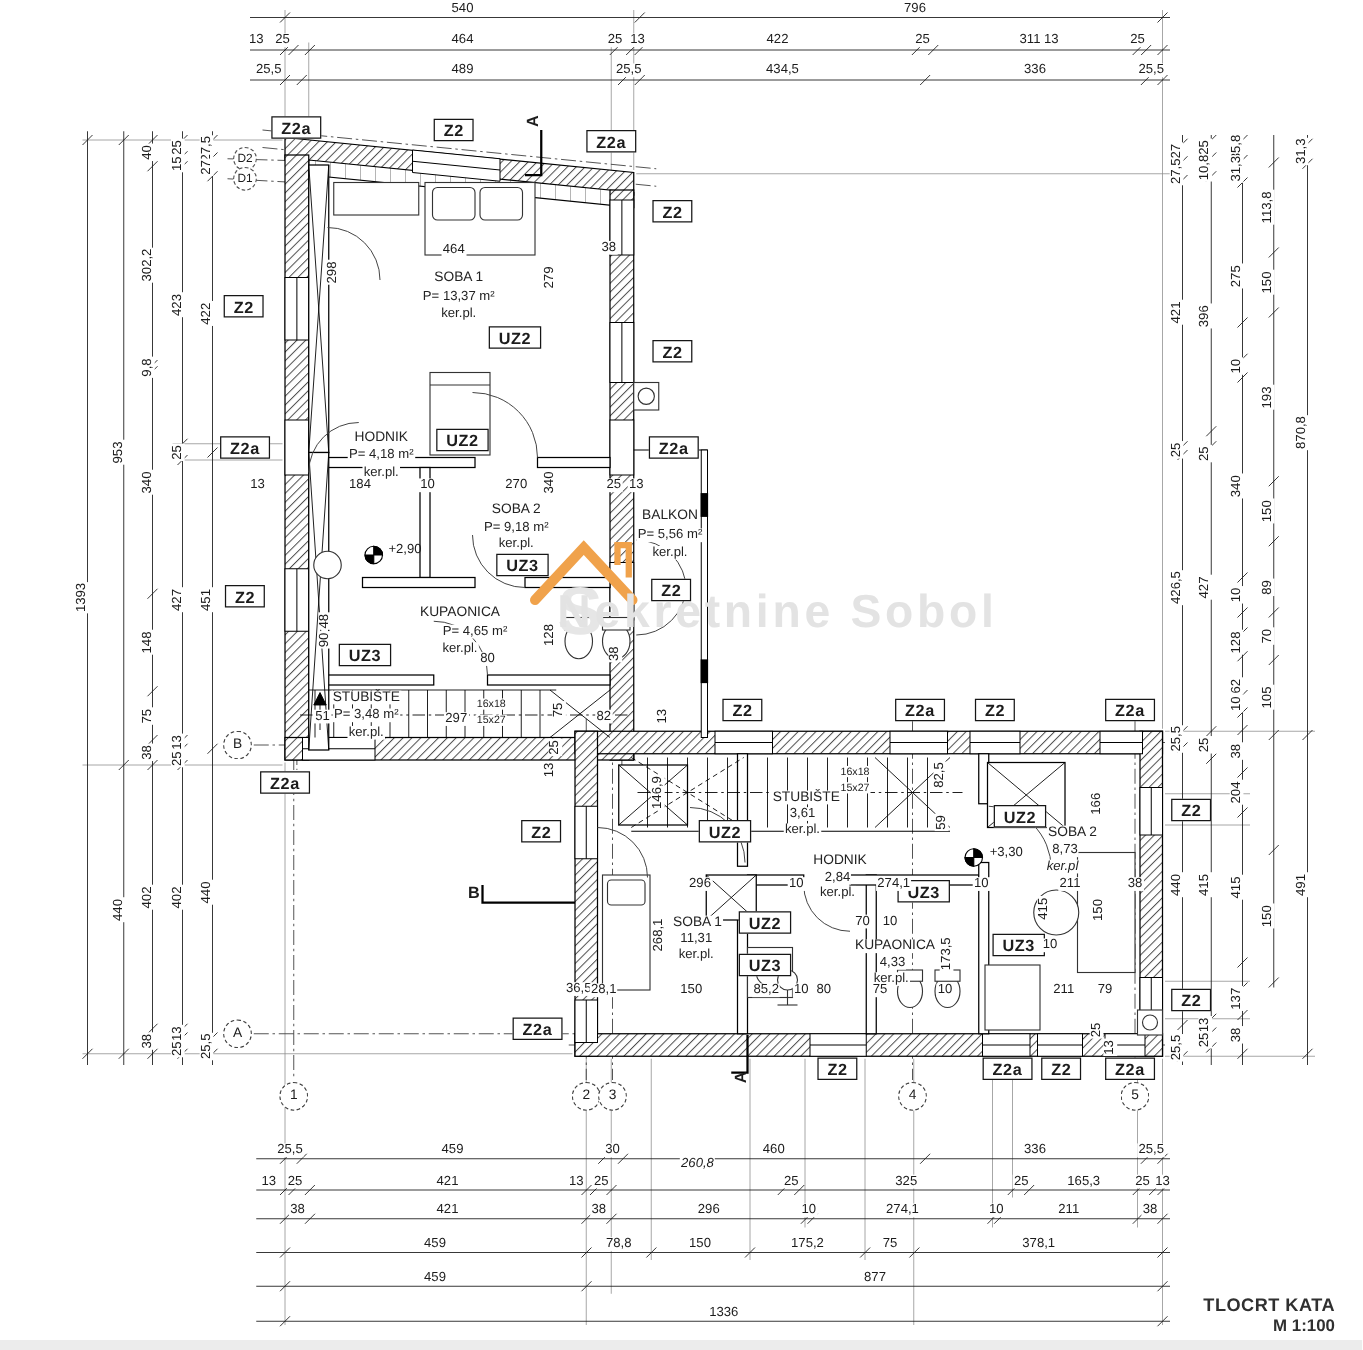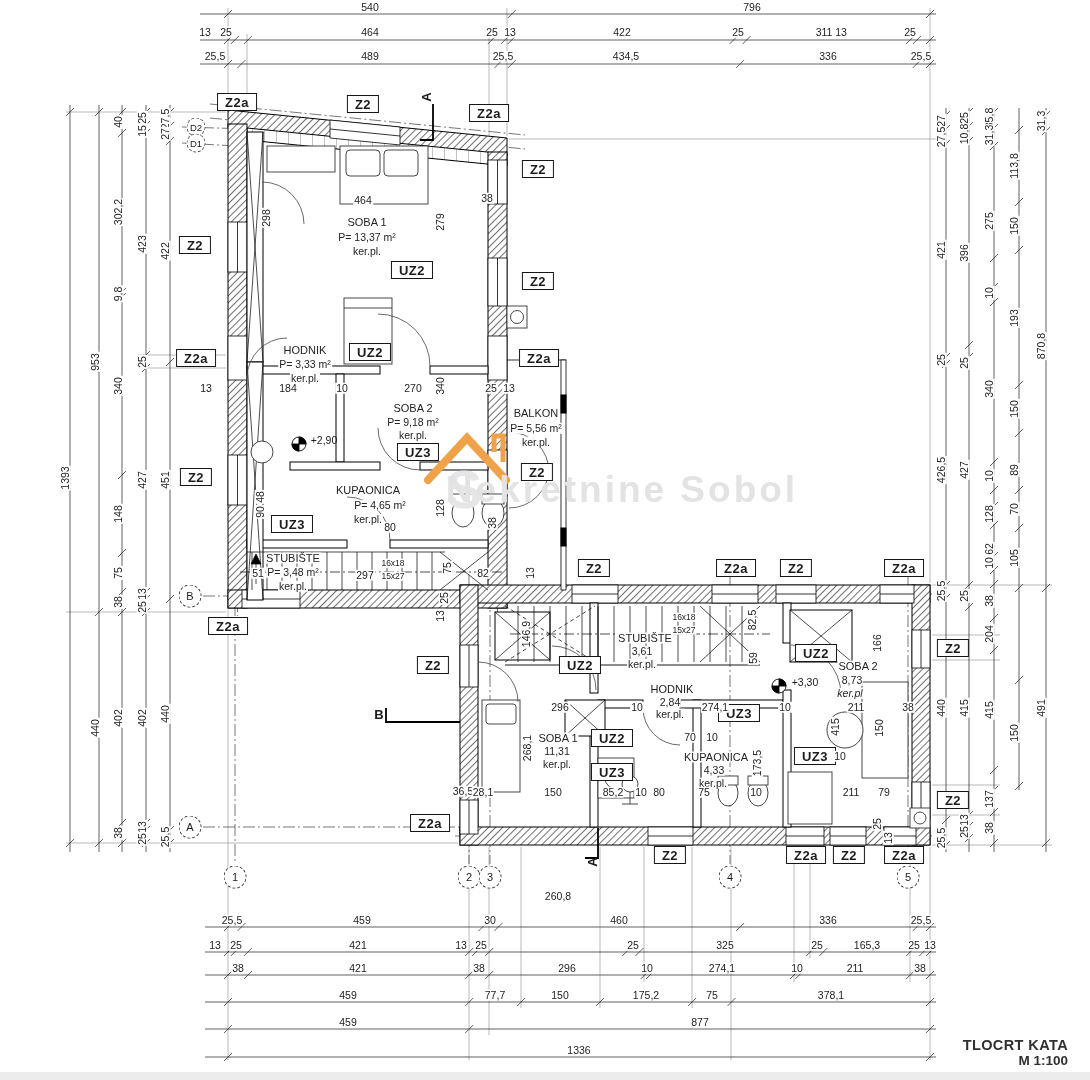--- a/index.html
+++ b/index.html
@@ -466,21 +466,21 @@
       </g>
 
     <g fill="none">
       <path d="M428,480 L467,438 L506,480" stroke="#f0a24b" stroke-width="8" stroke-linecap="round"></path>
       <path d="M494,452 L494,436 L503,436 L503,462" stroke="#f0a24b" stroke-width="5"></path>
     </g>
   </svg>
 
   <div id="overlay">
       <span class="an" style="left: 370px; top: 7px; transform: translate(-50%, -50%);">540</span>
-      <span class="an" style="left: 752px; top: 7px; transform: translate(-50%, -50%);">796</span>
+      <span class="an" style="left: 732px; top: 7px; transform: translate(-50%, -50%);">796</span>
       <span class="an" style="left: 205px; top: 32px; transform: translate(-50%, -50%);">13</span>
       <span class="an" style="left: 226px; top: 32px; transform: translate(-50%, -50%);">25</span>
       <span class="an" style="left: 370px; top: 32px; transform: translate(-50%, -50%);">464</span>
       <span class="an" style="left: 492px; top: 32px; transform: translate(-50%, -50%);">25</span>
       <span class="an" style="left: 510px; top: 32px; transform: translate(-50%, -50%);">13</span>
       <span class="an" style="left: 622px; top: 32px; transform: translate(-50%, -50%);">422</span>
       <span class="an" style="left: 738px; top: 32px; transform: translate(-50%, -50%);">25</span>
       <span class="an" style="left: 824px; top: 32px; transform: translate(-50%, -50%);">311</span>
       <span class="an" style="left: 841px; top: 32px; transform: translate(-50%, -50%);">13</span>
       <span class="an" style="left: 910px; top: 32px; transform: translate(-50%, -50%);">25</span>
@@ -494,38 +494,38 @@
       <span class="an" style="left: 362px; top: 920px; transform: translate(-50%, -50%);">459</span>
       <span class="an" style="left: 490px; top: 920px; transform: translate(-50%, -50%);">30</span>
       <span class="an" style="left: 619px; top: 920px; transform: translate(-50%, -50%);">460</span>
       <span class="an" style="left: 828px; top: 920px; transform: translate(-50%, -50%);">336</span>
       <span class="an" style="left: 921px; top: 920px; transform: translate(-50%, -50%);">25,5</span>
       <span class="an" style="left: 215px; top: 945px; transform: translate(-50%, -50%);">13</span>
       <span class="an" style="left: 236px; top: 945px; transform: translate(-50%, -50%);">25</span>
       <span class="an" style="left: 358px; top: 945px; transform: translate(-50%, -50%);">421</span>
       <span class="an" style="left: 461px; top: 945px; transform: translate(-50%, -50%);">13</span>
       <span class="an" style="left: 481px; top: 945px; transform: translate(-50%, -50%);">25</span>
-      <span class="an" style="left: 558px; top: 896px; transform: translate(-50%, -50%);">260,8</span>
+      <span class="an" style="left: 558px; top: 931px; transform: translate(-50%, -50%); font-style: italic;">260,8</span>
       <span class="an" style="left: 633px; top: 945px; transform: translate(-50%, -50%);">25</span>
       <span class="an" style="left: 725px; top: 945px; transform: translate(-50%, -50%);">325</span>
       <span class="an" style="left: 817px; top: 945px; transform: translate(-50%, -50%);">25</span>
       <span class="an" style="left: 867px; top: 945px; transform: translate(-50%, -50%);">165,3</span>
       <span class="an" style="left: 914px; top: 945px; transform: translate(-50%, -50%);">25</span>
       <span class="an" style="left: 930px; top: 945px; transform: translate(-50%, -50%);">13</span>
       <span class="an" style="left: 238px; top: 968px; transform: translate(-50%, -50%);">38</span>
       <span class="an" style="left: 358px; top: 968px; transform: translate(-50%, -50%);">421</span>
       <span class="an" style="left: 479px; top: 968px; transform: translate(-50%, -50%);">38</span>
       <span class="an" style="left: 567px; top: 968px; transform: translate(-50%, -50%);">296</span>
       <span class="an" style="left: 647px; top: 968px; transform: translate(-50%, -50%);">10</span>
       <span class="an" style="left: 722px; top: 968px; transform: translate(-50%, -50%);">274,1</span>
       <span class="an" style="left: 797px; top: 968px; transform: translate(-50%, -50%);">10</span>
       <span class="an" style="left: 855px; top: 968px; transform: translate(-50%, -50%);">211</span>
       <span class="an" style="left: 920px; top: 968px; transform: translate(-50%, -50%);">38</span>
       <span class="an" style="left: 348px; top: 995px; transform: translate(-50%, -50%);">459</span>
-      <span class="an" style="left: 495px; top: 995px; transform: translate(-50%, -50%);">77,7</span>
+      <span class="an" style="left: 495px; top: 995px; transform: translate(-50%, -50%);">78,8</span>
       <span class="an" style="left: 560px; top: 995px; transform: translate(-50%, -50%);">150</span>
       <span class="an" style="left: 646px; top: 995px; transform: translate(-50%, -50%);">175,2</span>
       <span class="an" style="left: 712px; top: 995px; transform: translate(-50%, -50%);">75</span>
       <span class="an" style="left: 831px; top: 995px; transform: translate(-50%, -50%);">378,1</span>
       <span class="an" style="left: 348px; top: 1022px; transform: translate(-50%, -50%);">459</span>
       <span class="an" style="left: 700px; top: 1022px; transform: translate(-50%, -50%);">877</span>
       <span class="an" style="left: 579px; top: 1050px; transform: translate(-50%, -50%);">1336</span>
       <span class="an" style="left: 65px; top: 478px; transform: translate(-50%, -50%) rotate(-90deg);">1393</span>
       <span class="an" style="left: 95px; top: 362px; transform: translate(-50%, -50%) rotate(-90deg);">953</span>
       <span class="an" style="left: 95px; top: 728px; transform: translate(-50%, -50%) rotate(-90deg);">440</span>
@@ -626,21 +626,21 @@
       <span class="an tag" style="left: 580px; top: 665px; transform: translate(-50%, -50%);">UZ2</span>
       <span class="an tag" style="left: 816px; top: 653px; transform: translate(-50%, -50%);">UZ2</span>
       <span class="an tag" style="left: 739px; top: 713px; transform: translate(-50%, -50%);">UZ3</span>
       <span class="an tag" style="left: 612px; top: 738px; transform: translate(-50%, -50%);">UZ2</span>
       <span class="an tag" style="left: 612px; top: 772px; transform: translate(-50%, -50%);">UZ3</span>
       <span class="an tag" style="left: 815px; top: 756px; transform: translate(-50%, -50%);">UZ3</span>
       <span class="an room" style="left: 367px; top: 222px; transform: translate(-50%, -50%);">SOBA 1</span>
       <span class="an area" style="left: 367px; top: 237px; transform: translate(-50%, -50%);">P= 13,37 m²</span>
       <span class="an area" style="left: 367px; top: 251px; transform: translate(-50%, -50%);">ker.pl.</span>
       <span class="an room" style="left: 305px; top: 350px; transform: translate(-50%, -50%);">HODNIK</span>
-      <span class="an area" style="left: 305px; top: 364px; transform: translate(-50%, -50%);">P= 3,33 m²</span>
+      <span class="an area" style="left: 305px; top: 364px; transform: translate(-50%, -50%);">P= 4,18 m²</span>
       <span class="an area" style="left: 305px; top: 378px; transform: translate(-50%, -50%);">ker.pl.</span>
       <span class="an room" style="left: 413px; top: 408px; transform: translate(-50%, -50%);">SOBA 2</span>
       <span class="an area" style="left: 413px; top: 422px; transform: translate(-50%, -50%);">P= 9,18 m²</span>
       <span class="an area" style="left: 413px; top: 435px; transform: translate(-50%, -50%);">ker.pl.</span>
       <span class="an room" style="left: 368px; top: 490px; transform: translate(-50%, -50%);">KUPAONICA</span>
       <span class="an area" style="left: 380px; top: 505px; transform: translate(-50%, -50%);">P= 4,65 m²</span>
       <span class="an area" style="left: 368px; top: 519px; transform: translate(-50%, -50%);">ker.pl.</span>
       <span class="an room" style="left: 293px; top: 558px; transform: translate(-50%, -50%);">STUBIŠTE</span>
       <span class="an area" style="left: 293px; top: 572px; transform: translate(-50%, -50%);">P= 3,48 m²</span>
       <span class="an area" style="left: 293px; top: 586px; transform: translate(-50%, -50%);">ker.pl.</span>

